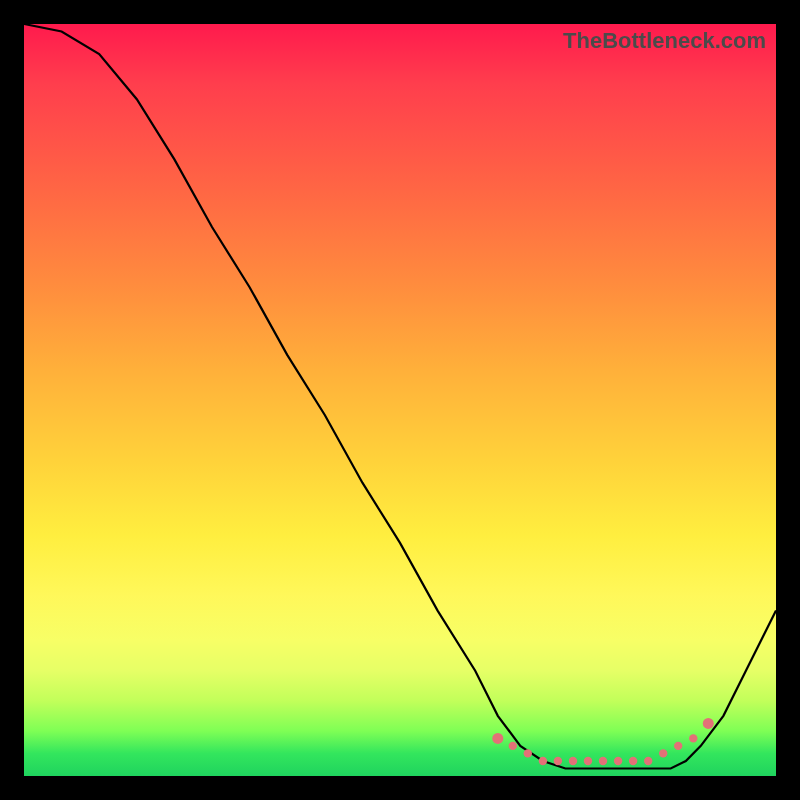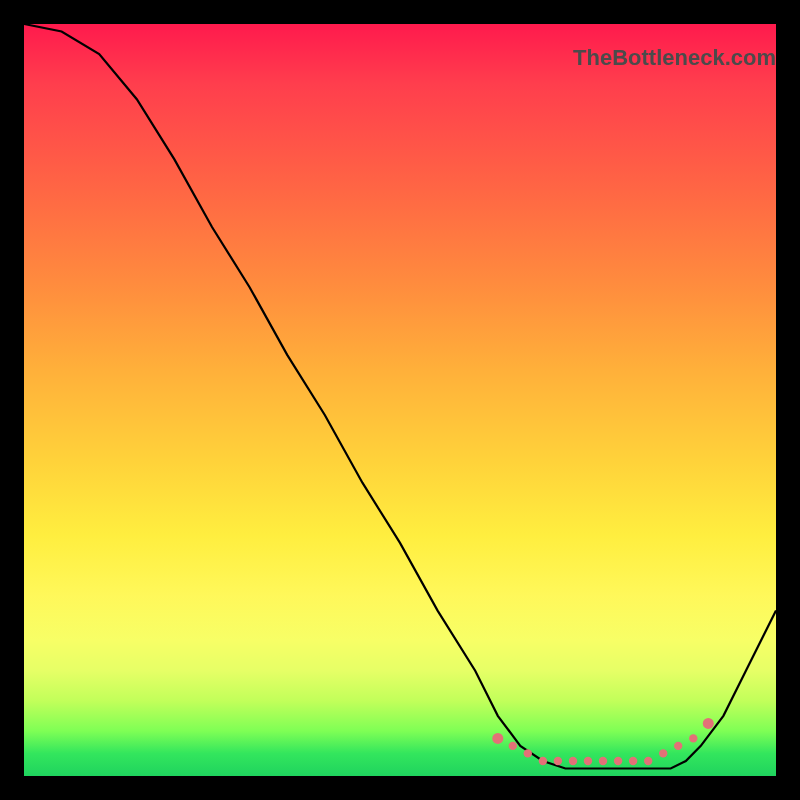--- a/index.html
+++ b/index.html
@@ -40,27 +40,26 @@
       #e6ff66 86%,
       #c2ff5a 90%,
       #7fff55 94%,
       #33e65d 97%,
       #1fd35e 100%
     );
   }
   .watermark {
     position: absolute;
     top: 4px;
-    right: 0;
+    right: 10px;
     color: #4b4b4b;
     font-size: 22px;
     font-weight: 600;
     user-select: none;
     pointer-events: none;
-    margin-top: 17px;
   }
   svg.curve {
     position: absolute;
     left: 0;
     top: 0;
     width: 752px;
     height: 752px;
     pointer-events: none;
   }
 </style>

